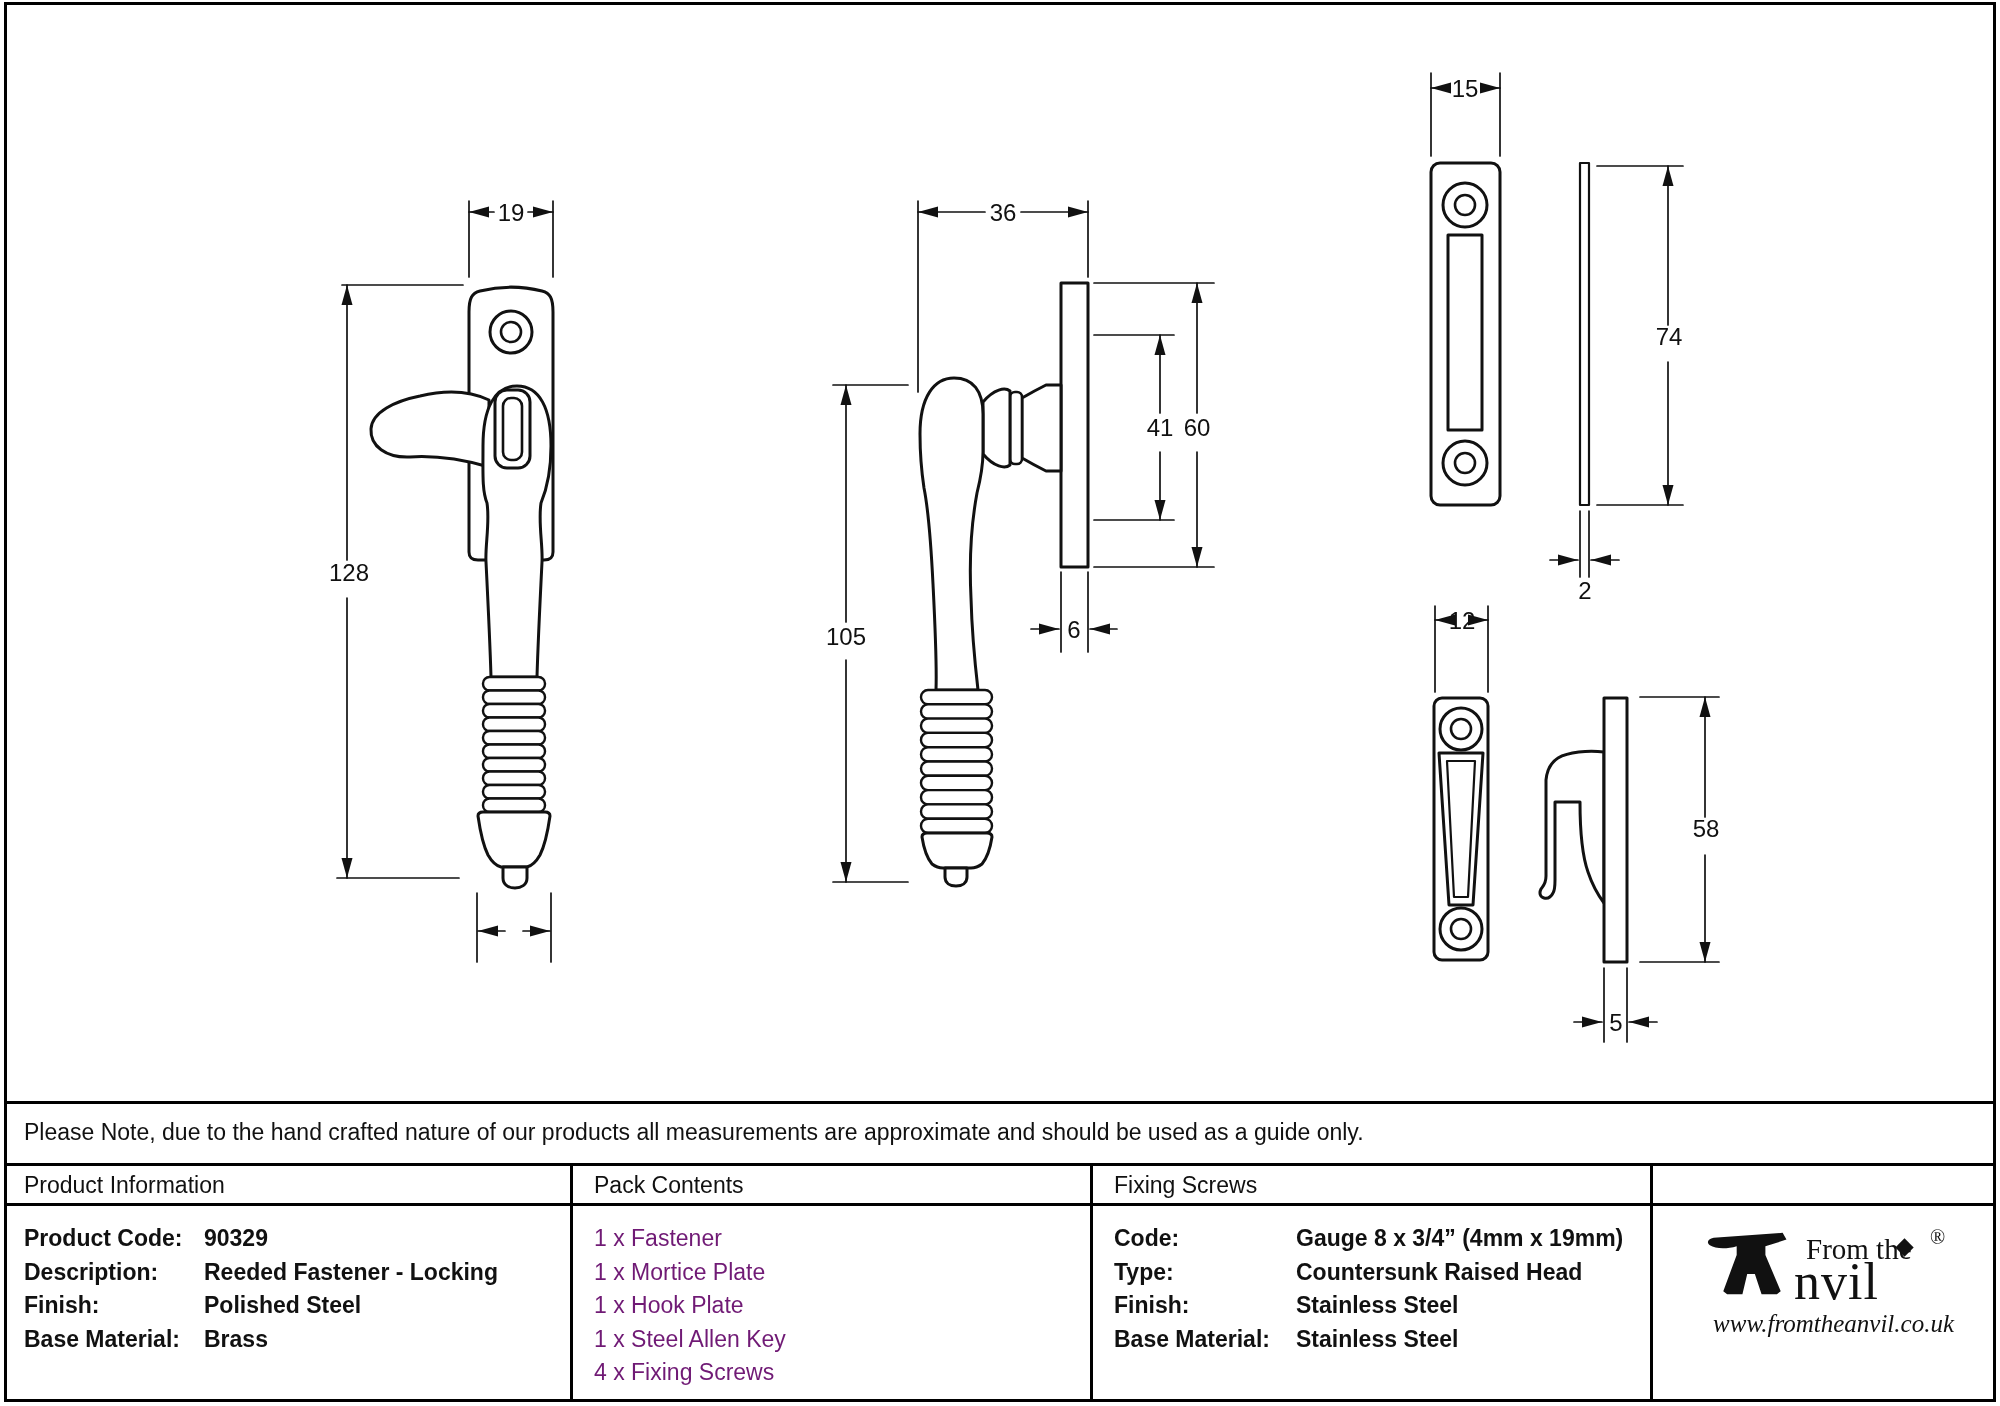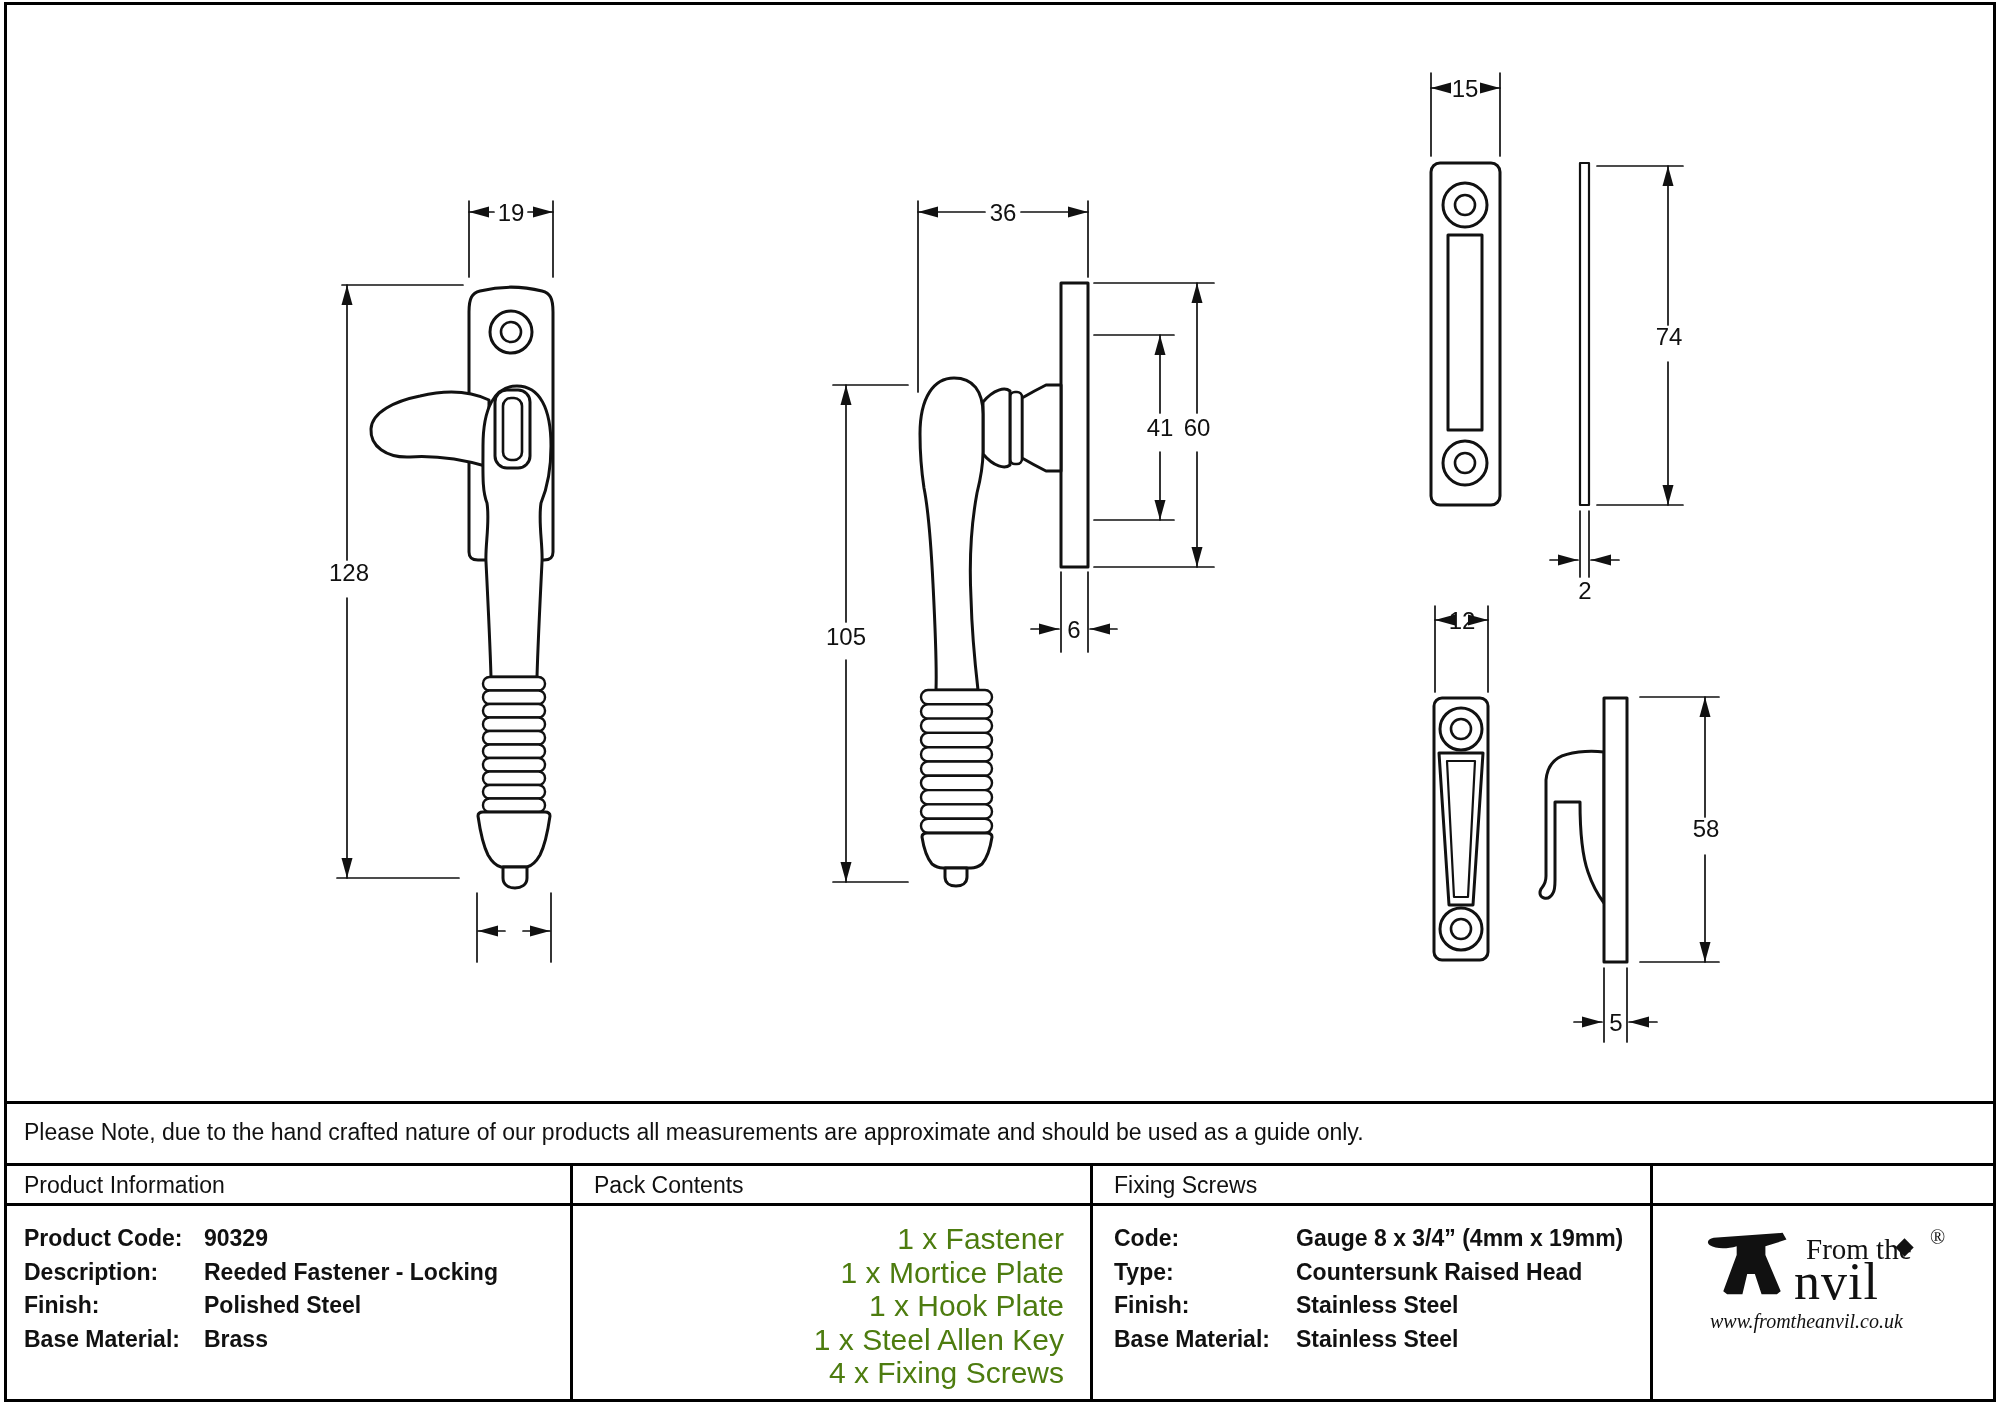--- a/index.html
+++ b/index.html
@@ -8,26 +8,26 @@
   .frame{position:absolute;left:4px;top:2px;width:1992px;height:1400px;
          border:3px solid #000;box-sizing:border-box;}
   .hline{position:absolute;left:4px;width:1992px;height:3px;background:#000;}
   .vline{position:absolute;width:3px;background:#000;}
   .abs{position:absolute;}
   .note-text{font-size:23px;color:#111;}
   .hdr{font-size:23px;color:#111;text-align:center;}
   .kv{font-size:23px;line-height:33.5px;color:#111;font-weight:bold;}
   .kv .row{display:flex;}
   .kv .lab{flex:0 0 auto;}
-  .list{font-size:30px;line-height:33.5px;color:#4d7c0f;text-align:right;}
+  .list{font-size:23px;line-height:33.5px;color:#701a75;}
   svg text{font-family:"Liberation Sans",sans-serif;font-size:24px;fill:#111;}
   .serif{font-family:"Liberation Serif",serif;}
   .brand-rest{font-size:52px;line-height:1;letter-spacing:1px;margin-top:12px;}
   .tagline{font-size:29px;}
-  .website{font-size:20px;font-style:italic;text-align:left;width:244px;display:inline-block;}
+  .website{font-size:25px;font-style:italic;text-align:right;width:244px;display:inline-block;}
   .registered{font-size:20px;}
   .diamond{width:13px;height:13px;background:#111;transform:rotate(45deg);}
 </style>
 </head>
 <body>
 
 <div class="sheet">
   <div class="frame"></div>
 
   <svg class="abs" style="left:0;top:0" width="2000" height="1101" viewBox="0 0 2000 1101">

